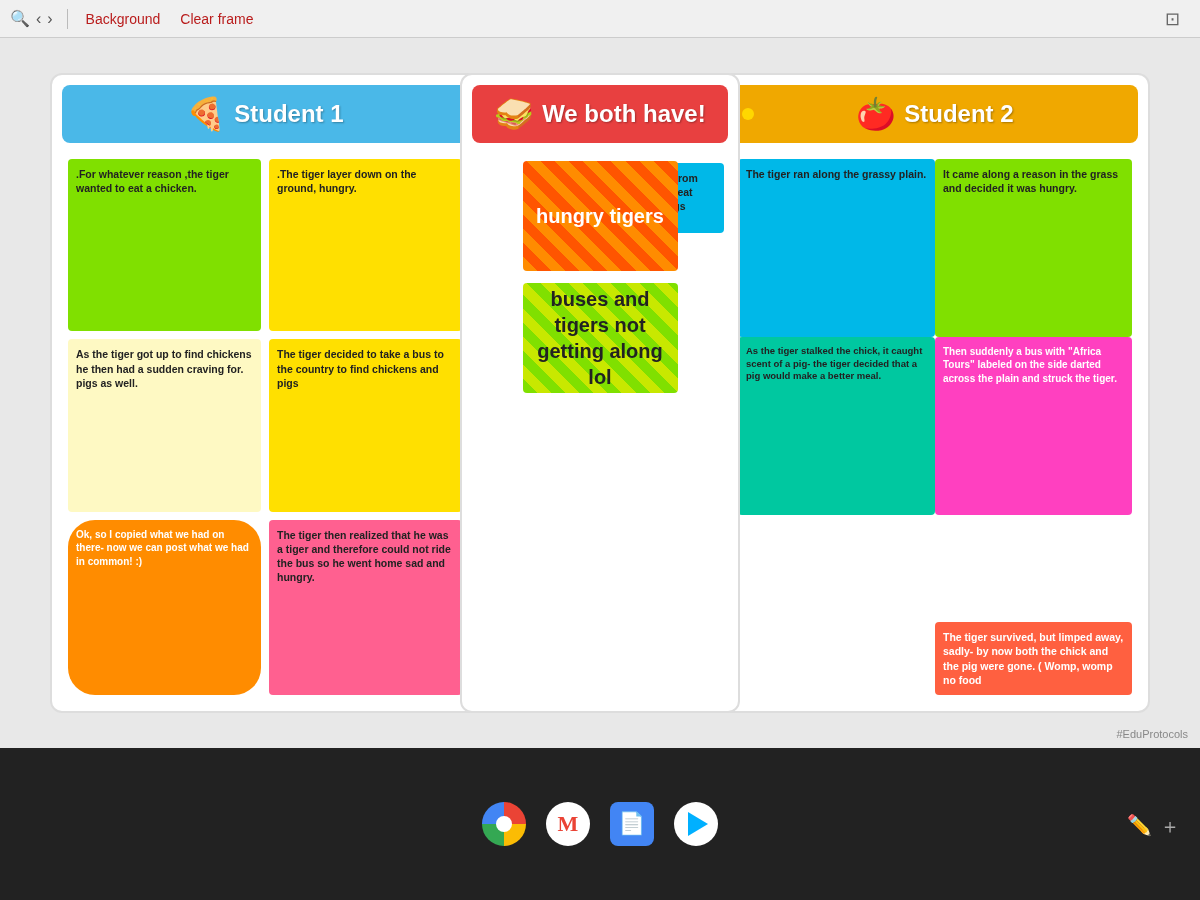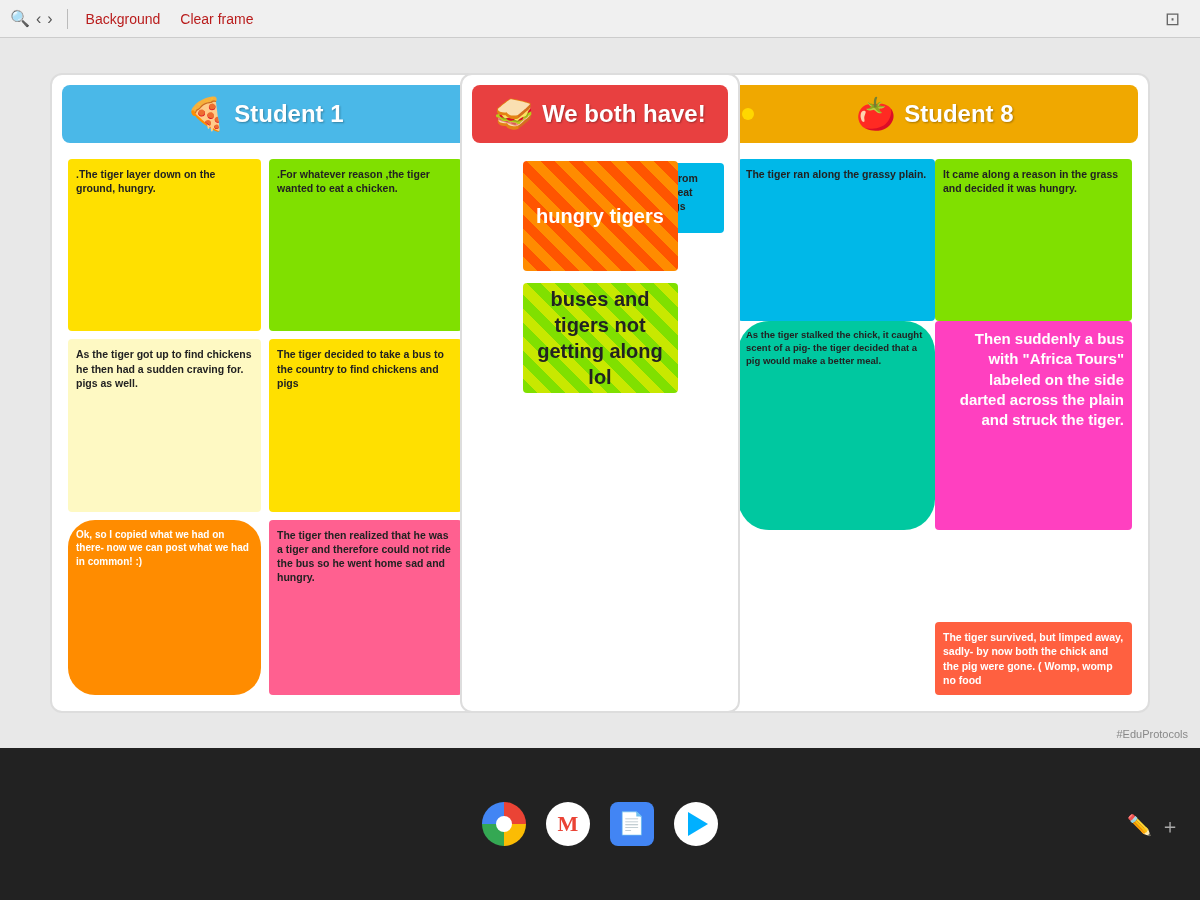--- a/index.html
+++ b/index.html
@@ -261,22 +261,22 @@
   <div class="venn-container">
 
     <div class="panel panel-student1">
       <div class="panel-header panel-header-s1">
         <span class="header-icon">🍕</span>
         <span class="panel-header-title">Student 1</span>
       </div>
 
       <div style="display:grid; grid-template-columns:1fr 1fr; gap:8px; padding:6px; flex:1;">
 
+        <div class="sticky sticky-green">.For whatever reason ,the tiger wanted to eat a chicken.</div>
         <div class="sticky sticky-yellow">.The tiger layer down on the ground, hungry.</div>
-        <div class="sticky sticky-green">.For whatever reason ,the tiger wanted to eat a chicken.</div>
 
         <div class="sticky sticky-lime">As the tiger got up to find chickens he then had a sudden craving for. pigs as well.</div>
         <div class="sticky sticky-yellow">The tiger decided to take a bus to the country to find chickens and pigs</div>
 
         <div class="sticky sticky-orange" style="font-size:10px;border-radius:27px;">Ok, so I copied what we had on there- now we can post what we had in common! :)</div>
         <div class="sticky sticky-pink">The tiger then realized that he was a tiger and therefore could not ride the bus so he went home sad and hungry.</div>
       </div>
     </div>
 
     <div class="panel panel-both">
@@ -296,30 +296,30 @@
         <div class="center-big-note center-big-note-green">
           <span>buses and tigers not getting along lol</span>
         </div>
       </div>
     </div>
 
     <div class="panel panel-student2">
       <div class="panel-header panel-header-s2" style="position:relative;">
         <span class="panel-dot"></span>
         <span class="header-icon">🍅</span>
-        <span class="panel-header-title">Student 8</span>
+        <span class="panel-header-title">Student 2</span>
       </div>
 
       <div style="display:grid; grid-template-columns:1fr 1fr; gap:0; padding:6px; flex:1;">
 
         <div class="sticky sticky-blue">The tiger ran along the grassy plain.</div>
         <div class="sticky sticky-green">It came along a reason in the grass and decided it was hungry.</div>
 
-        <div class="sticky sticky-teal" style="font-size:9.5px;border-radius:31px;">As the tiger stalked the chick, it caught scent of a pig- the tiger decided that a pig would make a better meal.</div>
-        <div class="sticky sticky-magenta" style="font-size:15px;text-align:right;">Then suddenly a bus with "Africa Tours" labeled on the side darted across the plain and struck the tiger.</div>
+        <div class="sticky sticky-teal" style="font-size:9.5px;">As the tiger stalked the chick, it caught scent of a pig- the tiger decided that a pig would make a better meal.</div>
+        <div class="sticky sticky-magenta" style="font-size:10px;">Then suddenly a bus with "Africa Tours" labeled on the side darted across the plain and struck the tiger.</div>
 
         <div style="grid-column:2; align-self:end;" class="sticky sticky-coral">The tiger survived, but limped away, sadly- by now both the chick and the pig were gone. ( Womp, womp no food</div>
       </div>
     </div>
 
   </div>
 
   <div class="watermark">#EduProtocols</div>
 </div>
 

